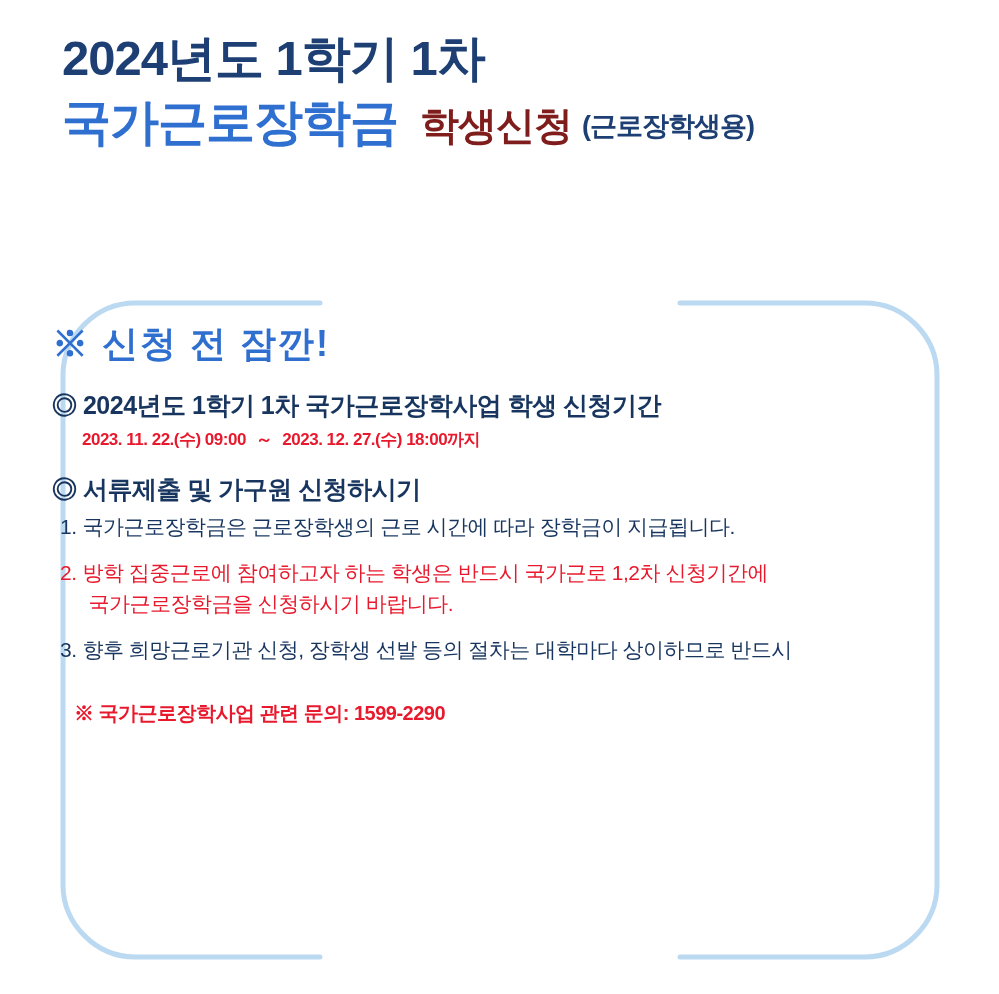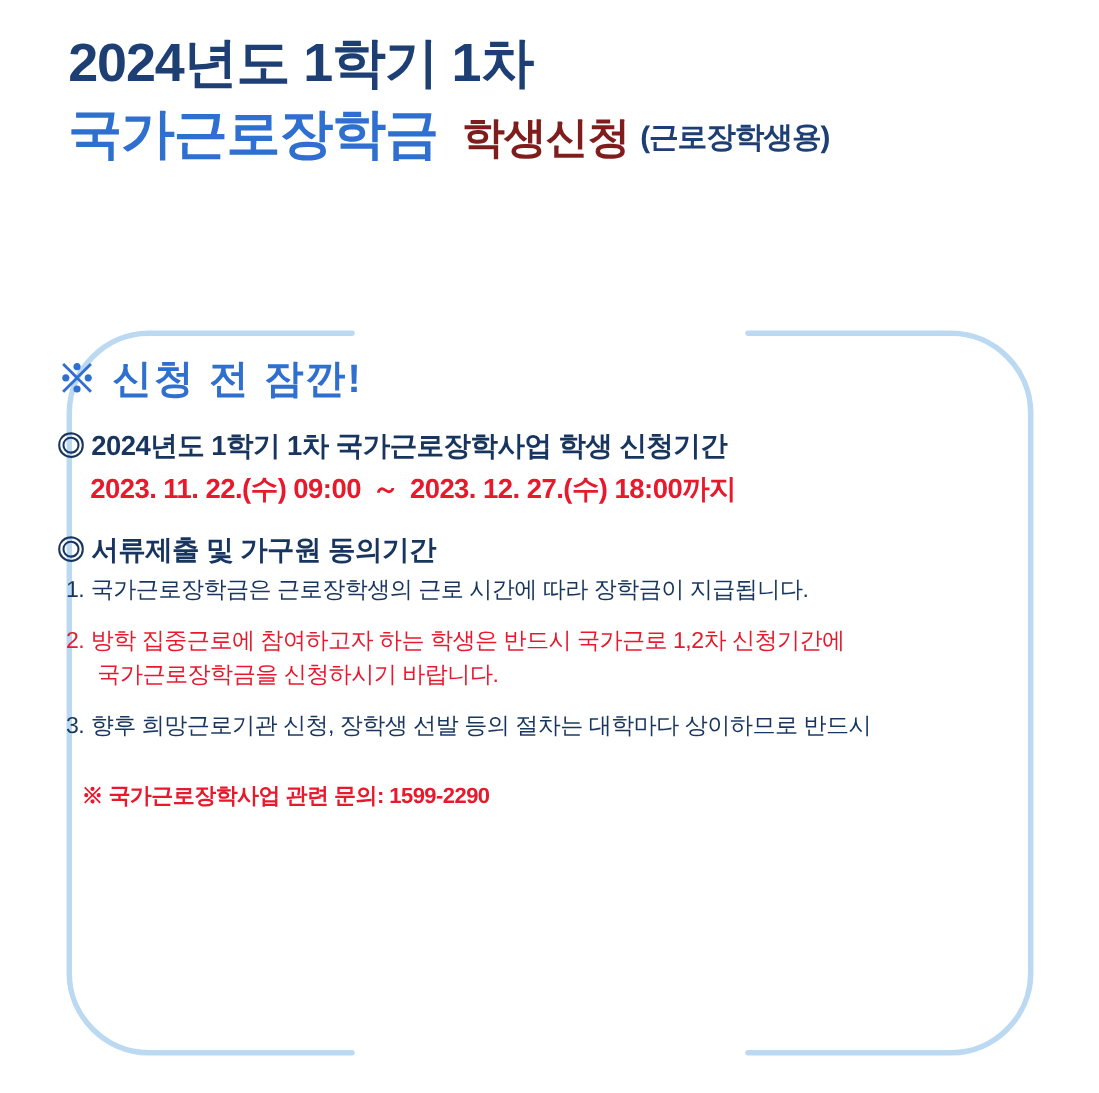--- a/index.html
+++ b/index.html
@@ -93,21 +93,21 @@
   }
   .bullet-row {
     font-size: 25px;
     font-weight: bold;
     color: #17355e;
     letter-spacing: -0.5px;
     margin: 0 0 6px 0;
     white-space: nowrap;
   }
   .date-row {
-    font-size: 25px;
+    font-size: 17px;
     font-weight: bold;
     color: #e8192c;
     letter-spacing: -0.5px;
     margin: 0 0 22px 30px;
     white-space: nowrap;
   }
   .date-row .tilde {
     margin: 0 10px;
   }
   .num-item {
@@ -163,21 +163,21 @@
 
   <div class="content">
 
     <div class="notice-head">※ 신청 전 잠깐!</div>
 
     <div class="bullet-row">◎ 2024년도 1학기 1차 국가근로장학사업 학생 신청기간</div>
     <div class="date-row">
       <span>2023. 11. 22.(수) 09:00</span><span class="tilde">～</span><span>2023. 12. 27.(수) 18:00까지</span>
     </div>
 
-    <div class="bullet-row">◎ 서류제출 및 가구원 동의기간</div>
+    <div class="bullet-row">◎ 서류제출 및 가구원 신청하시기</div>
 
     <div class="num-item">
       <span class="num">1.</span>
       <span class="txt">
         <span>국가근로장학금은 근로장학생의 근로 시간에 따라 장학금이 지급됩니다.</span>
       </span>
     </div>
 
     <div class="num-item red">
       <span class="num">2.</span>

